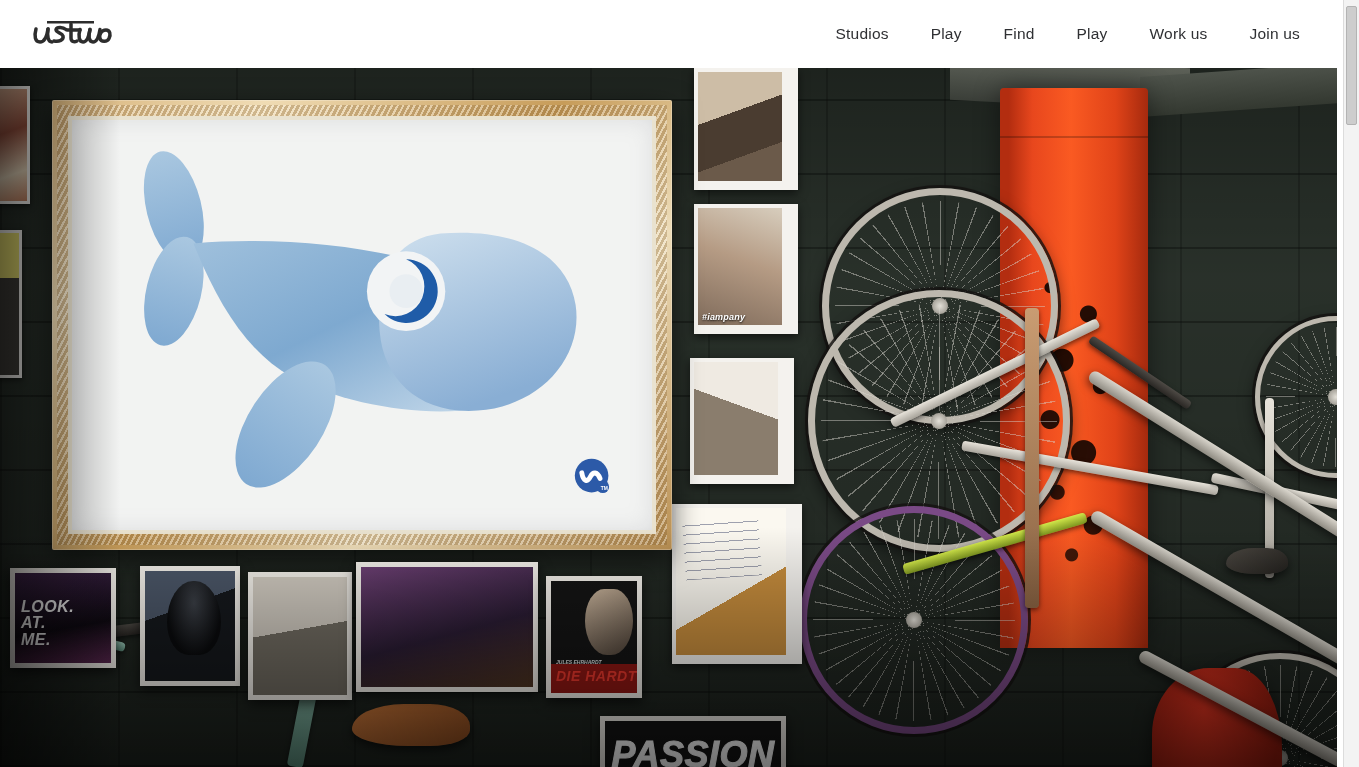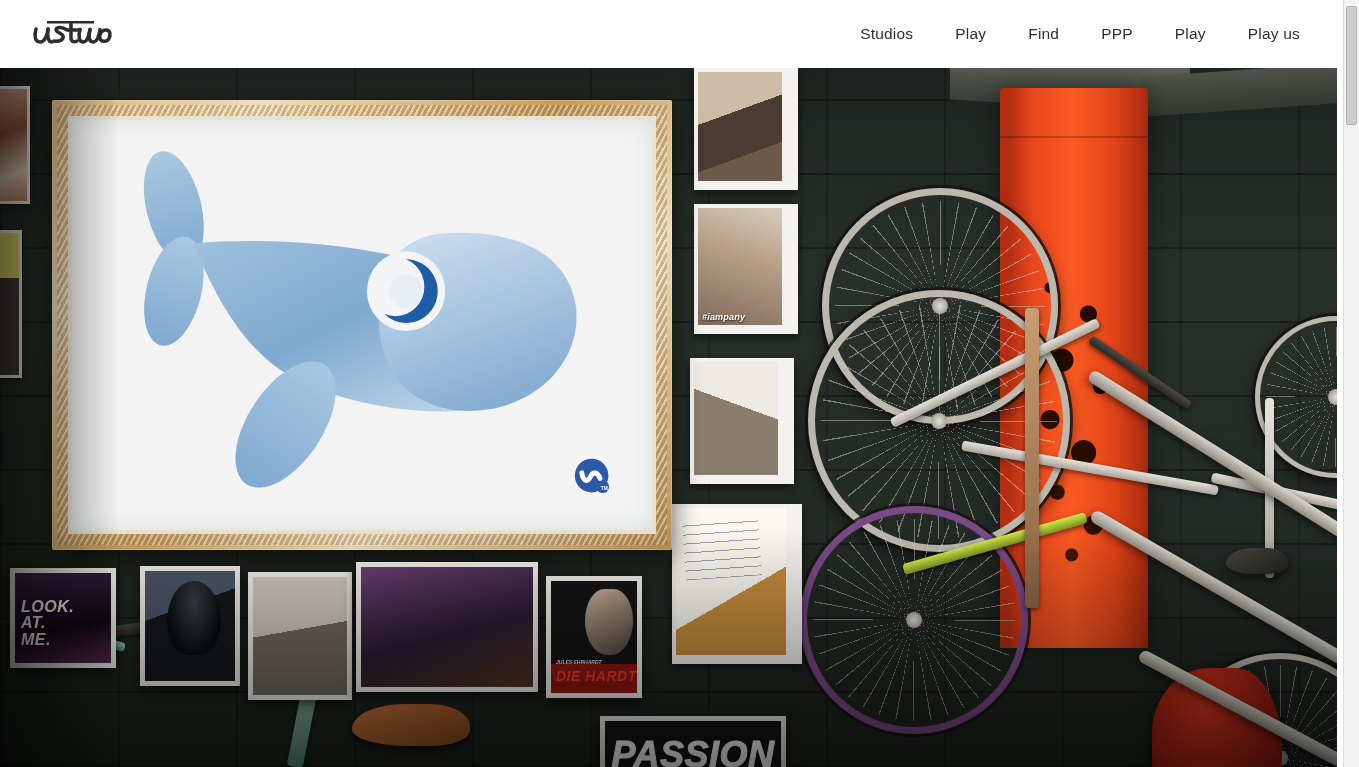--- a/index.html
+++ b/index.html
@@ -402,23 +402,23 @@
           <path d="M124 27 C120 40 122 52 130 52 C138 52 142 40 144 27"></path>
           <path d="M156 28 C146 28 142 38 144 45 C146 52 158 53 162 45 C166 37 164 28 156 28 Z"></path>
         </g>
       </svg>
     </a>
 
     <nav class="main-nav">
       <a class="nav-link" href="#">Studios</a>
       <a class="nav-link" href="#">Play</a>
       <a class="nav-link" href="#">Find</a>
-      <a class="nav-link" href="#">PPP</a>
       <a class="nav-link" href="#">Play</a>
-      <a class="nav-link" href="#">Play us</a>
+      <a class="nav-link" href="#">Work us</a>
+      <a class="nav-link" href="#">Join us</a>
     </nav>
   </header>
 
   <section class="hero">
     <div class="hero-photo" aria-label="ustwo studio wall with framed whale artwork, pinned photos and bicycles">
 
       <div class="wall">
         <div class="brick-grid"></div>
       </div>
       <div class="ceiling"></div>

